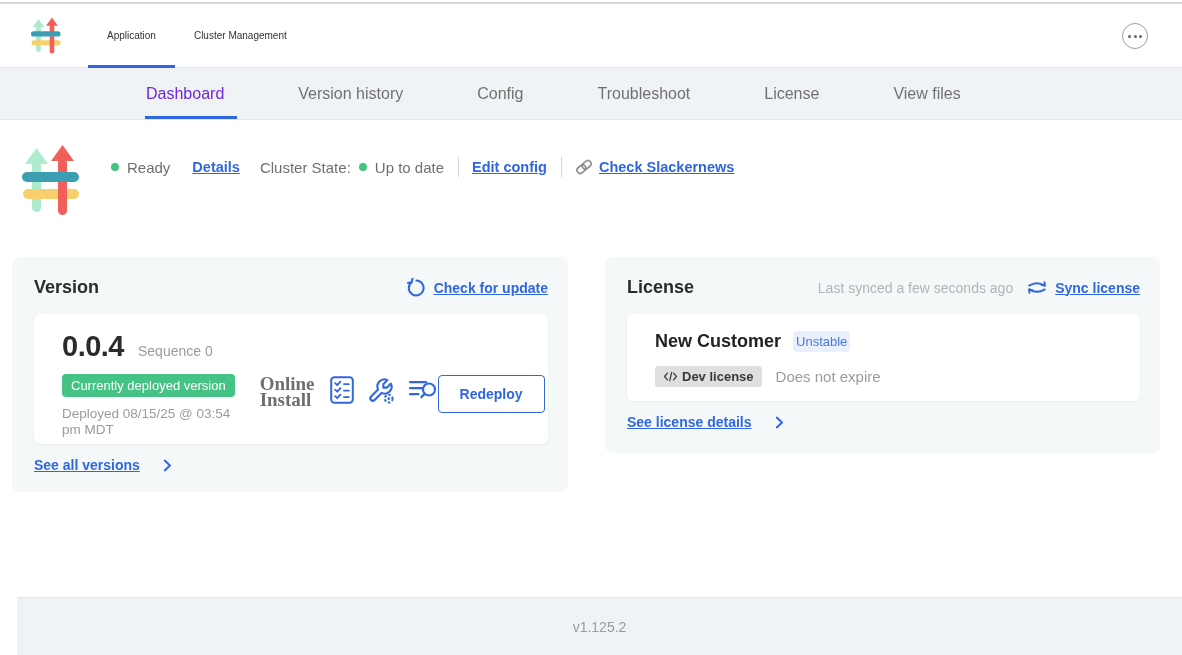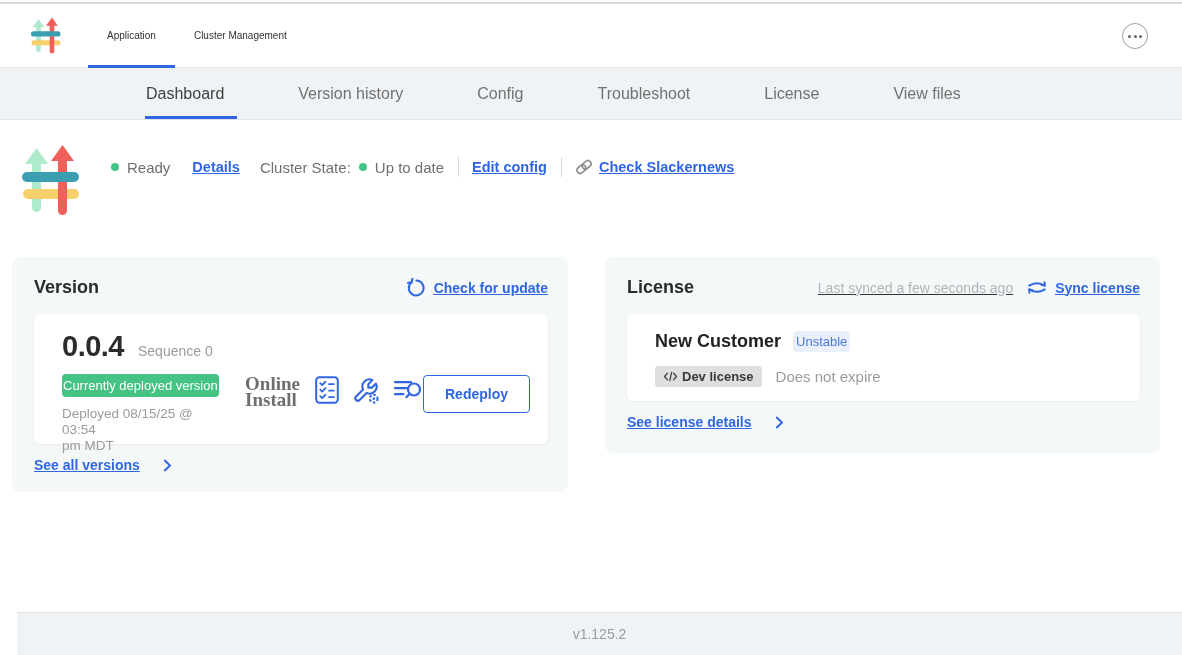--- a/index.html
+++ b/index.html
@@ -39,21 +39,21 @@
   .subnav {
     position:absolute; top:68px; left:0; right:0; height:52px;
     background:#f0f3f5; border-bottom:1px solid #e2e5e7;
     display:flex; align-items:stretch;
   }
   .subnav-tabs { display:flex; margin-left:146px; gap:74px; }
   .subnav-tab {
     position:relative; display:flex; align-items:center;
     font-size:16px; color:#717171; cursor:pointer;
   }
-  .subnav-tab.active { color:#404040; }
+  .subnav-tab.active { color:#6d28d9; }
   .subnav-tab.active::after {
     content:""; position:absolute; left:-1px; right:-13px; bottom:0; height:3px; background:#3066e0;
   }
 
   
   .app-header { position:absolute; top:145px; left:22px; display:flex; }
   .logo-big { width:58px; height:70px; flex:0 0 auto; }
   .app-header-text { margin-left:31px; }
   .app-title { margin:0; font-size:32px; font-weight:bold; color:#0f0f0f; letter-spacing:-0.3px; line-height:38px; }
   .status-row { display:flex; align-items:center; margin-top:12px; font-size:15px; color:#6f6f6f; }
@@ -69,34 +69,34 @@
   .st-editcfg { margin-right:14px; font-size:14.5px; }
   .st-open { display:flex; align-items:center; gap:6px; font-size:14.5px; }
 
   
   .cards { position:absolute; top:257px; left:12px; display:flex; gap:37px; }
   .card { background:#f4f8f9; border-radius:8px; padding:20px 20px 0 22px; }
   .version-card { width:556px; height:235px; }
   .license-card { width:555px; height:196px; }
   .card-head { display:flex; align-items:center; }
   .card-title { margin:0; font-size:18px; font-weight:bold; color:#2b2b2b; }
-  .head-right { margin-left:auto; display:flex; align-items:center;text-decoration:underline; }
+  .head-right { margin-left:auto; display:flex; align-items:center; }
   .head-link { display:flex; align-items:center; gap:8px; font-size:14px; }
   .inner {
     margin-top:16px; background:#fff; border-radius:6px;
     box-shadow:0 1px 3px rgba(0,0,0,0.05);
   }
   .version-inner { height:130px; padding:16px 18px 14px 28px; }
   .ver-row1 { display:flex; align-items:baseline; }
   .ver-num { font-size:29px; font-weight:bold; color:#2b2b2b; letter-spacing:-0.5px; }
   .ver-seq { margin-left:14px; font-size:14px; color:#9b9b9b; }
   .ver-row2 { display:flex; align-items:flex-start; margin-top:11px; }
   .deployed-badge {
     display:inline-block; background:#44c385; color:#ffffff; font-size:13px;
-    padding:4px 1px; border-radius:4px; white-space:nowrap;
+    padding:4px 9px; border-radius:4px; white-space:nowrap;
   }
   .deployed-at { margin-top:9px; font-size:13.5px; color:#9b9b9b; line-height:16px; }
   .install-type { margin-left:25px; margin-top:2px; font-size:19px; font-weight:bold; color:#6f6f6f; line-height:16px;font-family:Liberation Serif, serif; }
   .ver-icons { display:flex; align-items:center; gap:13px; margin-left:15px; margin-top:2px; }
   .ver-icons svg { cursor:pointer; }
   .redeploy {
     margin-left:auto; margin-top:1px; background:#fff; border:1px solid #3066e0; border-radius:4px;
     color:#3066e0; font-weight:bold; font-size:14px; padding:10px 21px; cursor:pointer;
     font-family:"Liberation Sans", sans-serif;
   }
@@ -112,21 +112,21 @@
   .lic-row2 { display:flex; align-items:center; margin-top:14px; }
   .dev-badge {
     display:inline-flex; align-items:center; gap:4px; background:#dfdfdf; color:#383838;
     font-size:13px; font-weight:bold; padding:3px 8px; border-radius:3px;
   }
   .expiry { margin-left:14px; font-size:15px; color:#9b9b9b; }
   .last-synced { font-size:14px; color:#b1b5b7; margin-right:14px; }
 
   
   .footer {
-    position:absolute; left:17px; right:0; bottom:0; height:43px;
+    position:absolute; left:17px; right:0; bottom:0; height:58px;
     background:#f0f3f5; border-top:1px solid #e2e5e7;
     display:flex; align-items:center; justify-content:center;
     font-size:14px; color:#9b9b9b;
   }
 
   svg { display:block; }
 </style>
 </head>
 <body>
 

